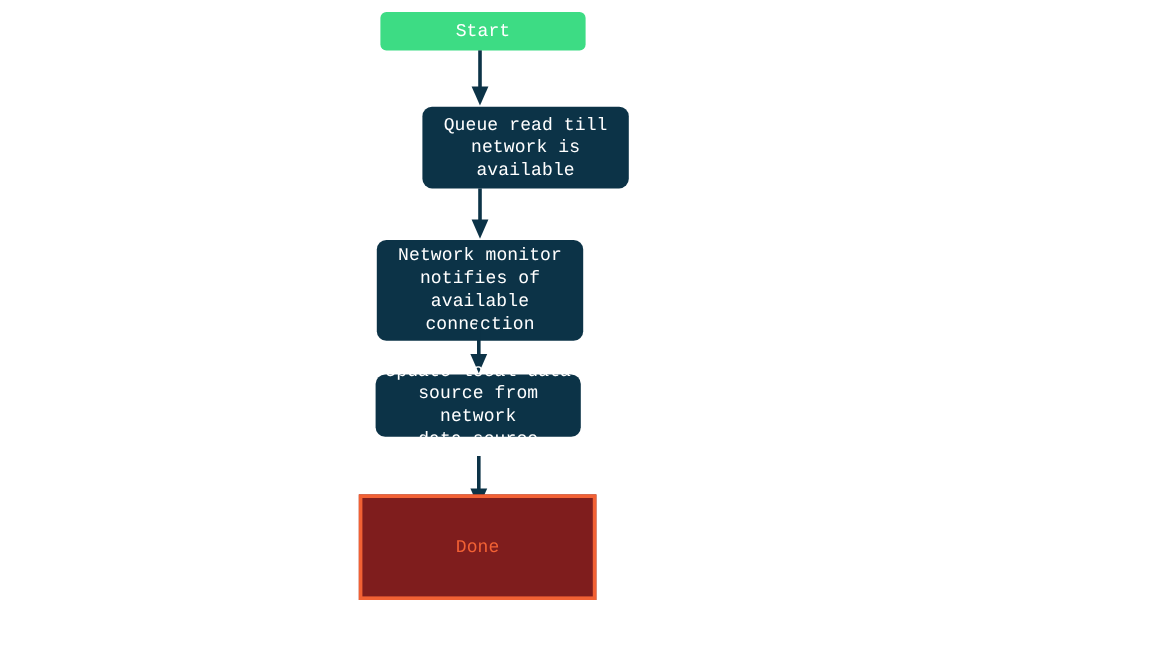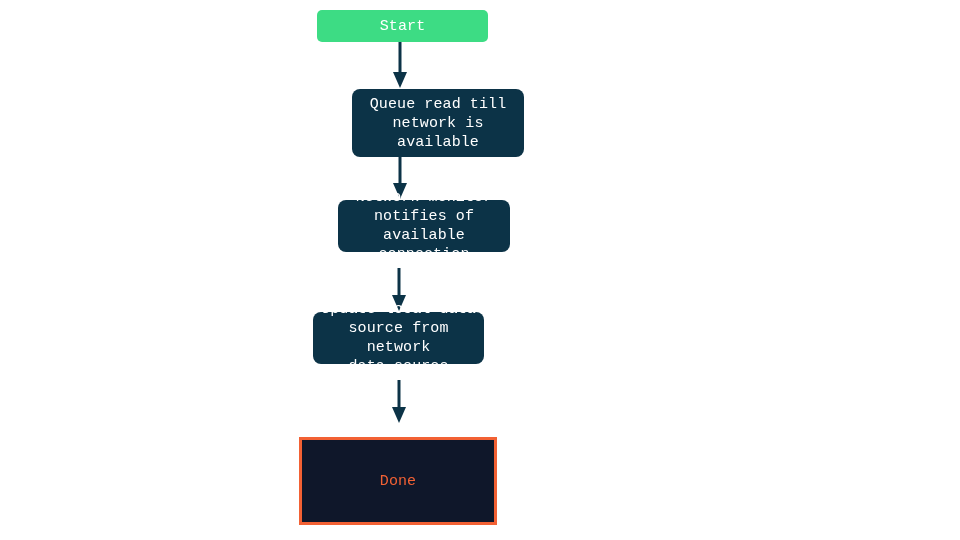--- a/index.html
+++ b/index.html
@@ -56,30 +56,30 @@
   
   .node-process {
     background: #0c3347;
     border-radius: 8px;
   }
   .node-process .node-label {
     color: #ffffff;
     font-size: 15px;
   }
   .node-p1 { left: 316px; top: 89px;  width: 172px; height: 68px; margin-left: 36px; }
-  .node-p2 { left: 314px; top: 200px; width: 172px; height: 52px; margin-left: 24px; }
+  .node-p2 { left: 314px; top: 200px; width: 172px; height: 84px; }
   .node-p3 { left: 313px; top: 312px; width: 171px; height: 52px; }
 
   
   .node-done {
     left: 299px;
-    top: 437px;
+    top: 412px;
     width: 198px;
     height: 88px;
-    background: #0f172a;
+    background: #7f1d1d;
     border: 3px solid #f26134;
     border-radius: 0px;
   }
   .node-done .node-label {
     color: #f26134;
     font-size: 15px;
     line-height: 17px;
   }
 
   

